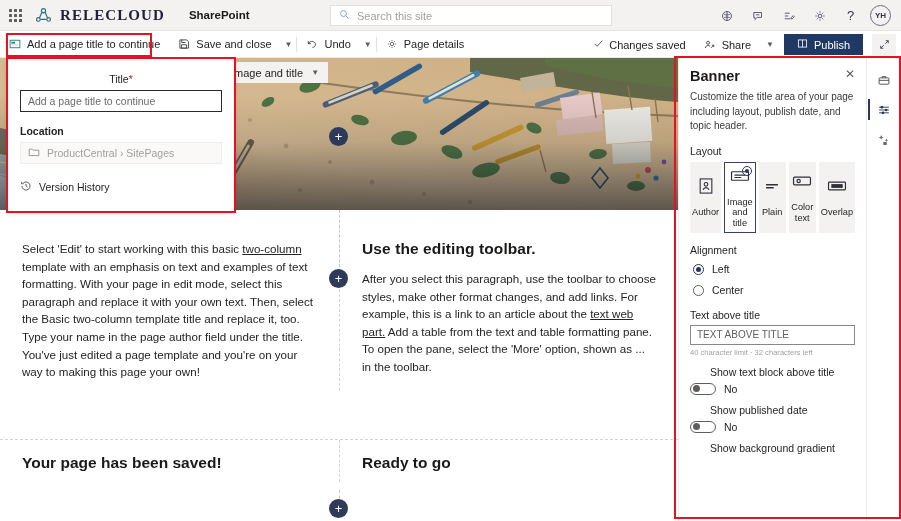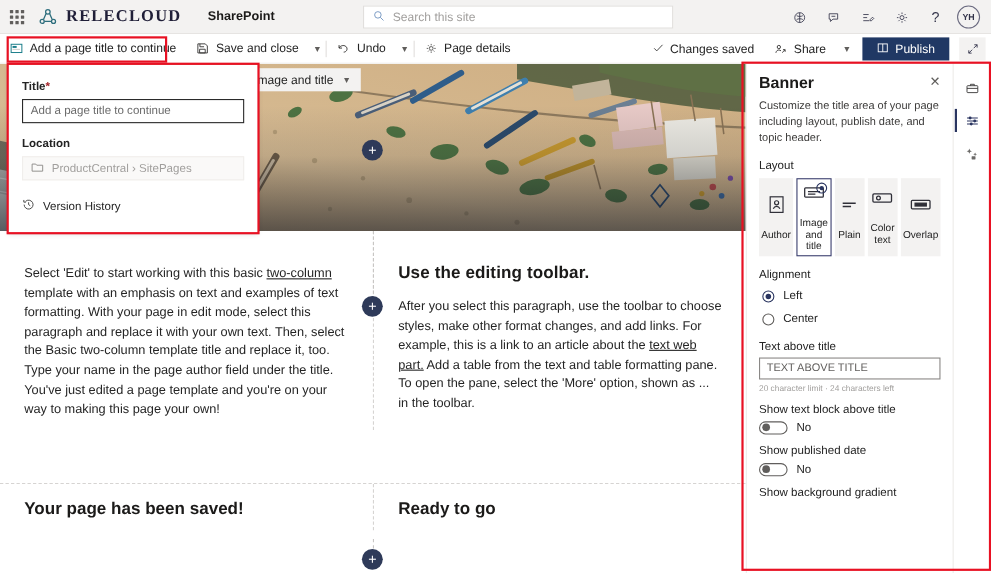--- a/index.html
+++ b/index.html
@@ -111,21 +111,21 @@
   .col2 { width: 339px; padding: 14px 22px 10px 22px; }
   .col2 h2 { font-size: 15.5px; font-weight: 700; color: #1b1a19; }
   .col2.right { border-left: 1px dashed #d6d4d2; }
 
   
   .titlepanel {
     position: absolute; left: 7px; top: 59px; width: 228px; height: 153px;
     background: #ffffff; z-index: 30; padding: 14px 13px 10px 13px;
     box-shadow: 0 1.6px 5px rgba(0,0,0,.12), 0 .3px 1px rgba(0,0,0,.1);
   }
-  .tp-label { font-size: 10.5px; font-weight: 700; color: #242424; margin-bottom: 5px; }
+  .tp-label { font-size: 10.5px; font-weight: 400; color: #242424; margin-bottom: 5px; text-align: center; }
   .req { color: #a4262c; }
   .tp-input {
     width: 100%; height: 22px; border: 1px solid #2a2a2a; background: #fff;
     font-size: 10.5px; color: #6b6b6b; padding: 0 7px; display: flex; align-items: center;
   }
   .tp-label2 { font-size: 10.5px; font-weight: 700; color: #242424; margin: 13px 0 5px 0; }
   .tp-loc {
     width: 100%; height: 22px; background: #faf9f8; border: 1px solid #f0eeec;
     display: flex; align-items: center; gap: 7px; padding: 0 7px;
     font-size: 10.5px; color: #a19f9d;
@@ -170,21 +170,21 @@
   .radio.on i { width: 5px; height: 5px; border-radius: 50%; background: #2a3560; display: block; }
   .radio-lbl { font-size: 10.5px; color: #242424; }
 
   .field-lbl { font-size: 10.5px; color: #242424; margin-top: 10px; margin-bottom: 4px; }
   .txtinput {
     width: 100%; height: 20px; border: 1px solid #8a8886; background: #fff;
     font-size: 10px; color: #605e5c; padding: 0 6px; display: flex; align-items: center;
   }
   .hint { font-size: 7.6px; color: #a19f9d; margin-top: 3px; }
 
-  .toggle-lbl { font-size: 10.5px; color: #242424; margin-top: 9px; }
+  .toggle-lbl { font-size: 10.5px; color: #242424; margin-top: 9px; margin-left: 20px; }
   .toggle-row { display: flex; align-items: center; gap: 8px; margin-top: 5px; }
   .tog { width: 26px; height: 12px; border-radius: 7px; border: 1px solid #605e5c;
     background: #fff; position: relative; }
   .tog i { position: absolute; top: 1.5px; left: 2px; width: 7px; height: 7px;
     border-radius: 50%; background: #605e5c; display: block; }
   .tog-val { font-size: 10.5px; color: #242424; }
 
   
   .rail {
     position: absolute; top: 58px; left: 866px; width: 35px; height: 463px;
@@ -655,21 +655,21 @@
         </span>
       <span class="radio-lbl">Left</span>
     </div>
     <div class="radio-row">
       <span class="radio"></span>
       <span class="radio-lbl">Center</span>
     </div>
 
     <div class="field-lbl">Text above title</div>
     <div class="txtinput">TEXT ABOVE TITLE</div>
-    <div class="hint">20 character limit · 24 characters left</div>
+    <div class="hint">40 character limit · 32 characters left</div>
 
     <div class="toggle-lbl">Show text block above title</div>
     <div class="toggle-row">
       <span class="tog">
           <i></i>
         </span>
       <span class="tog-val">No</span>
     </div>
 
     <div class="toggle-lbl">Show published date</div>

